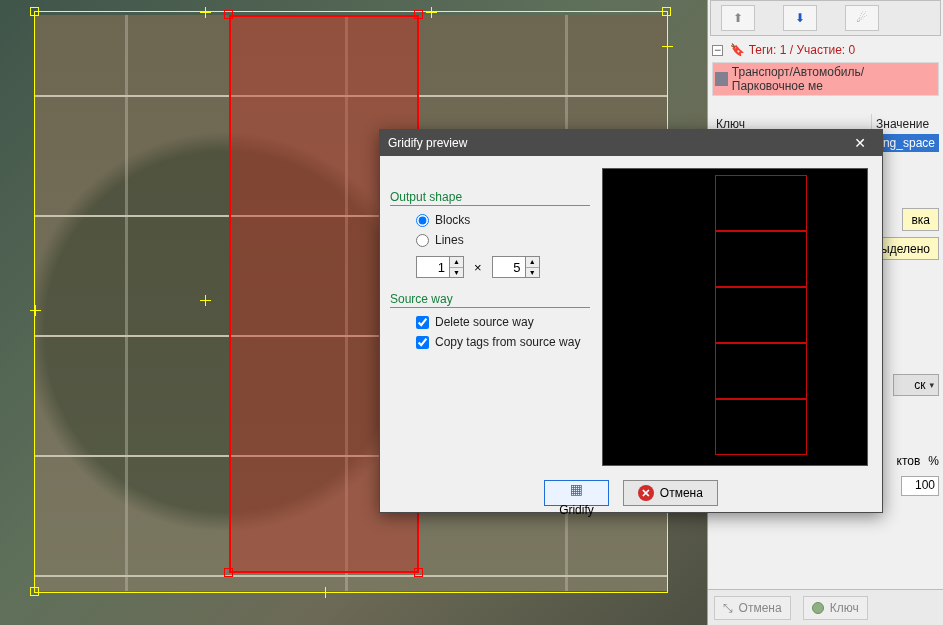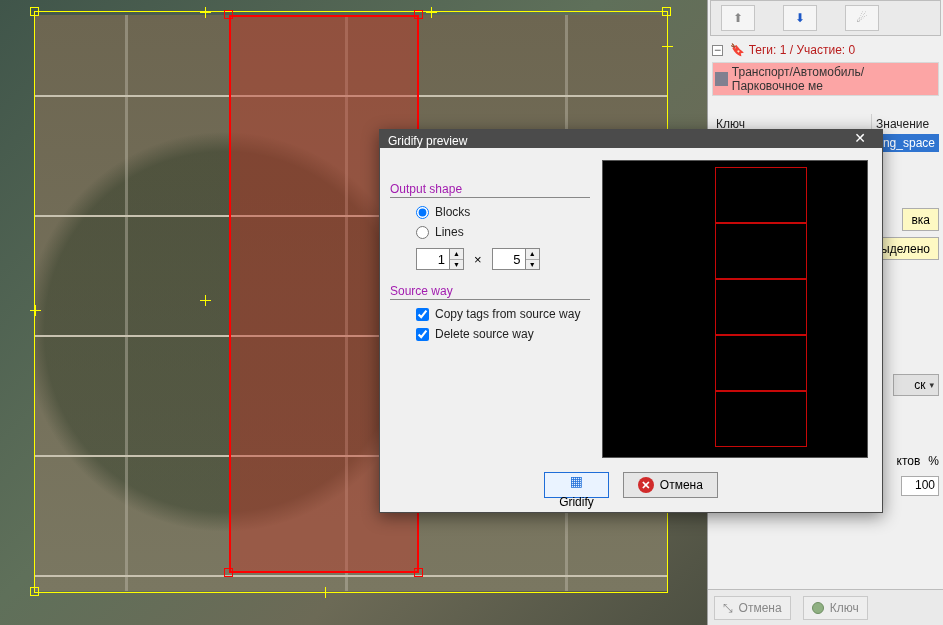--- a/index.html
+++ b/index.html
@@ -48,25 +48,25 @@
   .combo { width:46px; height:22px; border:1px solid #a7a7a7; background:#e1e1e1; display:flex; align-items:center; justify-content:flex-end; padding-right:4px; }
   .combo::after{ content:"▾"; font-size:9px; color:#333; margin-left:4px;}
   .rightsmall { display:flex; gap:8px; justify-content:flex-end; padding:4px;}
   .numbox { width:38px; height:20px; border:1px solid #aaa; background:#fff; text-align:right; padding:1px 3px; }
   .statusbar { position:absolute; left:0; bottom:0; height:36px; width:236px; border-top:1px solid #bcbcbc; display:flex; align-items:center; gap:12px; padding:0 6px; background:#eaeaea;}
   .statbtn { border:1px solid #c9c9c9; background:#eee; height:24px; display:flex; align-items:center; gap:6px; padding:0 8px; color:#888;}
   .dot { width:12px; height:12px; border-radius:50%; background:#8fb082; border:1px solid #6f8f63;}
 
   
   #dialog { position:absolute; left:379px; top:129px; width:504px; height:384px; background:#f0f0f0; box-shadow:0 4px 16px rgba(0,0,0,.45); border:1px solid #4a4a4a; }
-  #dlg-title { height:18px; background:#4b4b4b; color:#fff; display:flex; align-items:flex-end; padding:0 8px; font-size:12px; justify-content:space-between;}
+  #dlg-title { height:26px; background:#4b4b4b; color:#fff; display:flex; align-items:center; padding:0 8px; font-size:12px; justify-content:space-between;}
   #dlg-close { width:28px; height:20px; display:flex; align-items:center; justify-content:center; color:#fff; font-size:14px; cursor:pointer;}
   #dlg-body { display:flex; padding:10px; gap:12px; height:318px; }
   #dlg-left { width:200px; }
-  .section-title { border-bottom:1px solid #888; padding-bottom:1px; margin-top:14px; margin-bottom:4px; color:#a21caf; }
+  .section-title { border-bottom:1px solid #888; padding-bottom:1px; margin-top:14px; margin-bottom:4px; color:#15803d; }
   .section-title:first-child { margin-top:24px; }
   .opt { display:flex; align-items:center; gap:6px; padding:3px 0 3px 26px; color:#222;}
   input[type=radio],input[type=checkbox]{ margin:0; }
   .gridsize { display:flex; align-items:center; gap:10px; padding:6px 0 0 26px;}
   .spin { display:flex; align-items:center; }
   .spin input { width:34px; height:22px; border:1px solid #888; text-align:right; padding:0 4px; font-size:13px;}
   .spin .arrows { width:14px; height:22px; border:1px solid #888; border-left:none; display:flex; flex-direction:column;}
   .spin .arrows span{ flex:1; font-size:7px; display:flex; align-items:center; justify-content:center; background:#eee;}
   .spin .arrows span:first-child{ border-bottom:1px solid #aaa;}
   .times { font-size:13px; }
@@ -195,25 +195,25 @@
           <div class="arrows">
               <span>▲</span>
               <span>▼</span>
             </div>
         </div>
       </div>
 
       <div class="section-title">Source way</div>
       <label class="opt">
         <input type="checkbox" checked="" style="">
+        <span>Delete source way</span>
+      </label>
+      <label class="opt">
+        <input type="checkbox" checked="" style="">
         <span>Copy tags from source way</span>
-      </label>
-      <label class="opt">
-        <input type="checkbox" checked="" style="">
-        <span>Delete source way</span>
       </label>
     </div>
 
     <div id="preview">
       <div class="cell" style="left:112px;top:6px;width:92px;height:56px"></div>
       <div class="cell" style="left:112px;top:62px;width:92px;height:56px"></div>
       <div class="cell" style="left:112px;top:118px;width:92px;height:56px"></div>
       <div class="cell" style="left:112px;top:174px;width:92px;height:56px"></div>
       <div class="cell" style="left:112px;top:230px;width:92px;height:56px"></div>
     </div>

